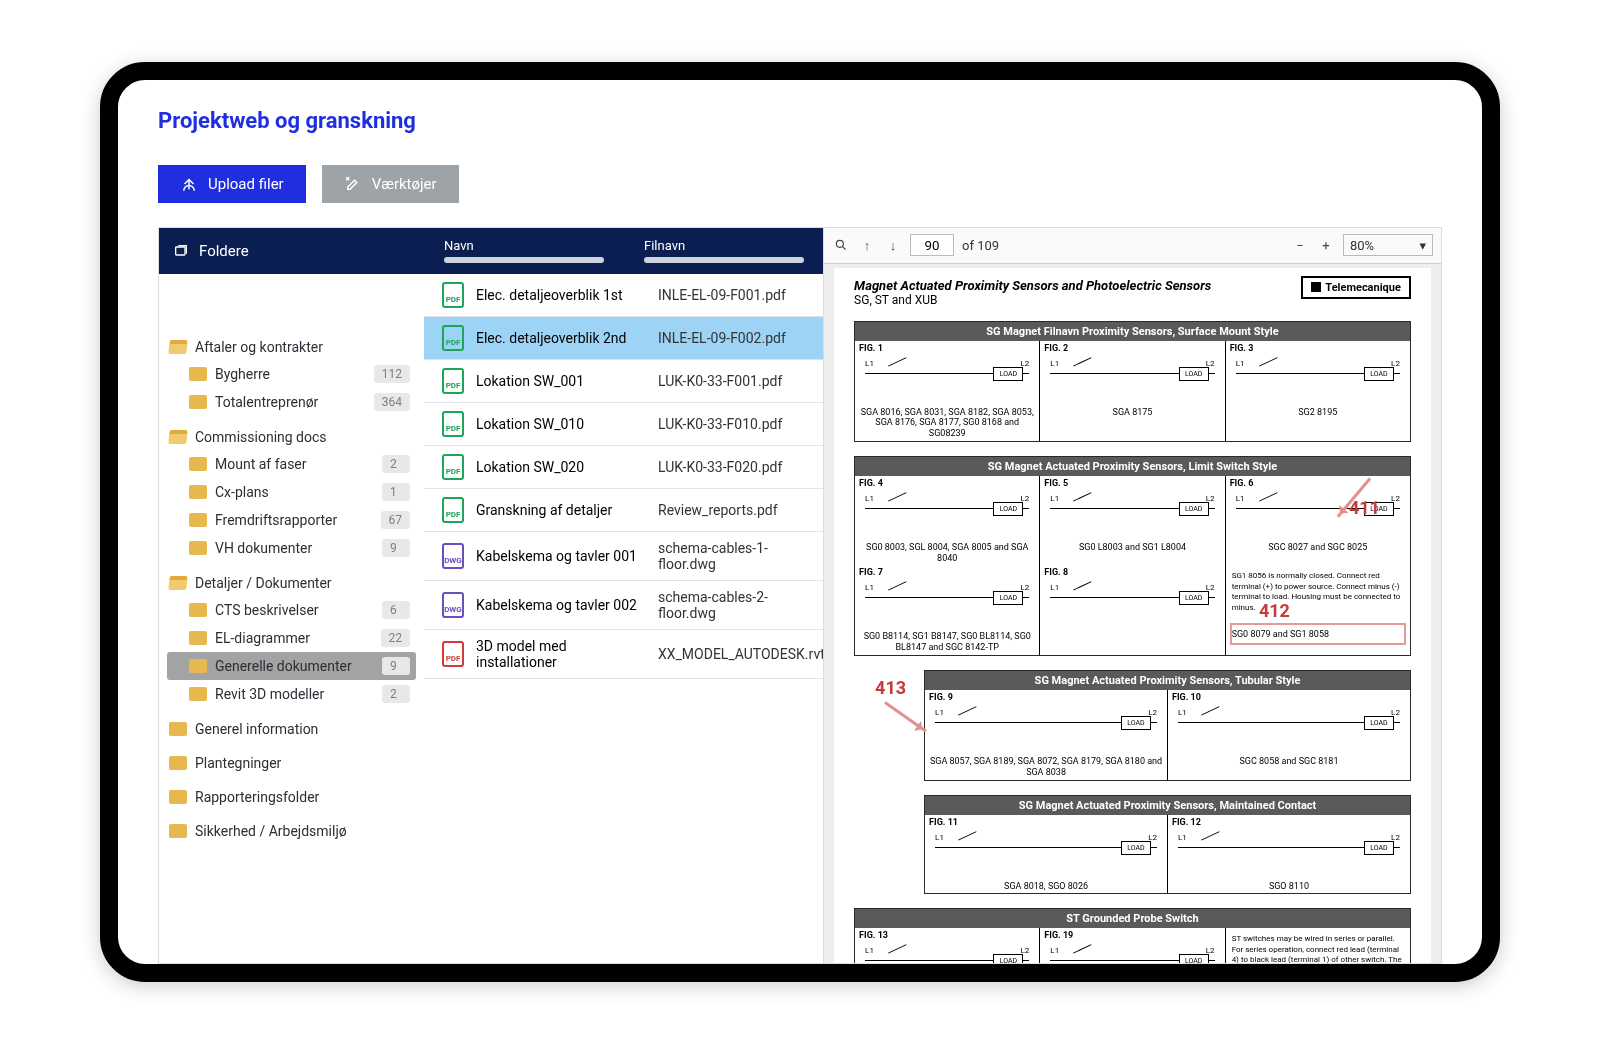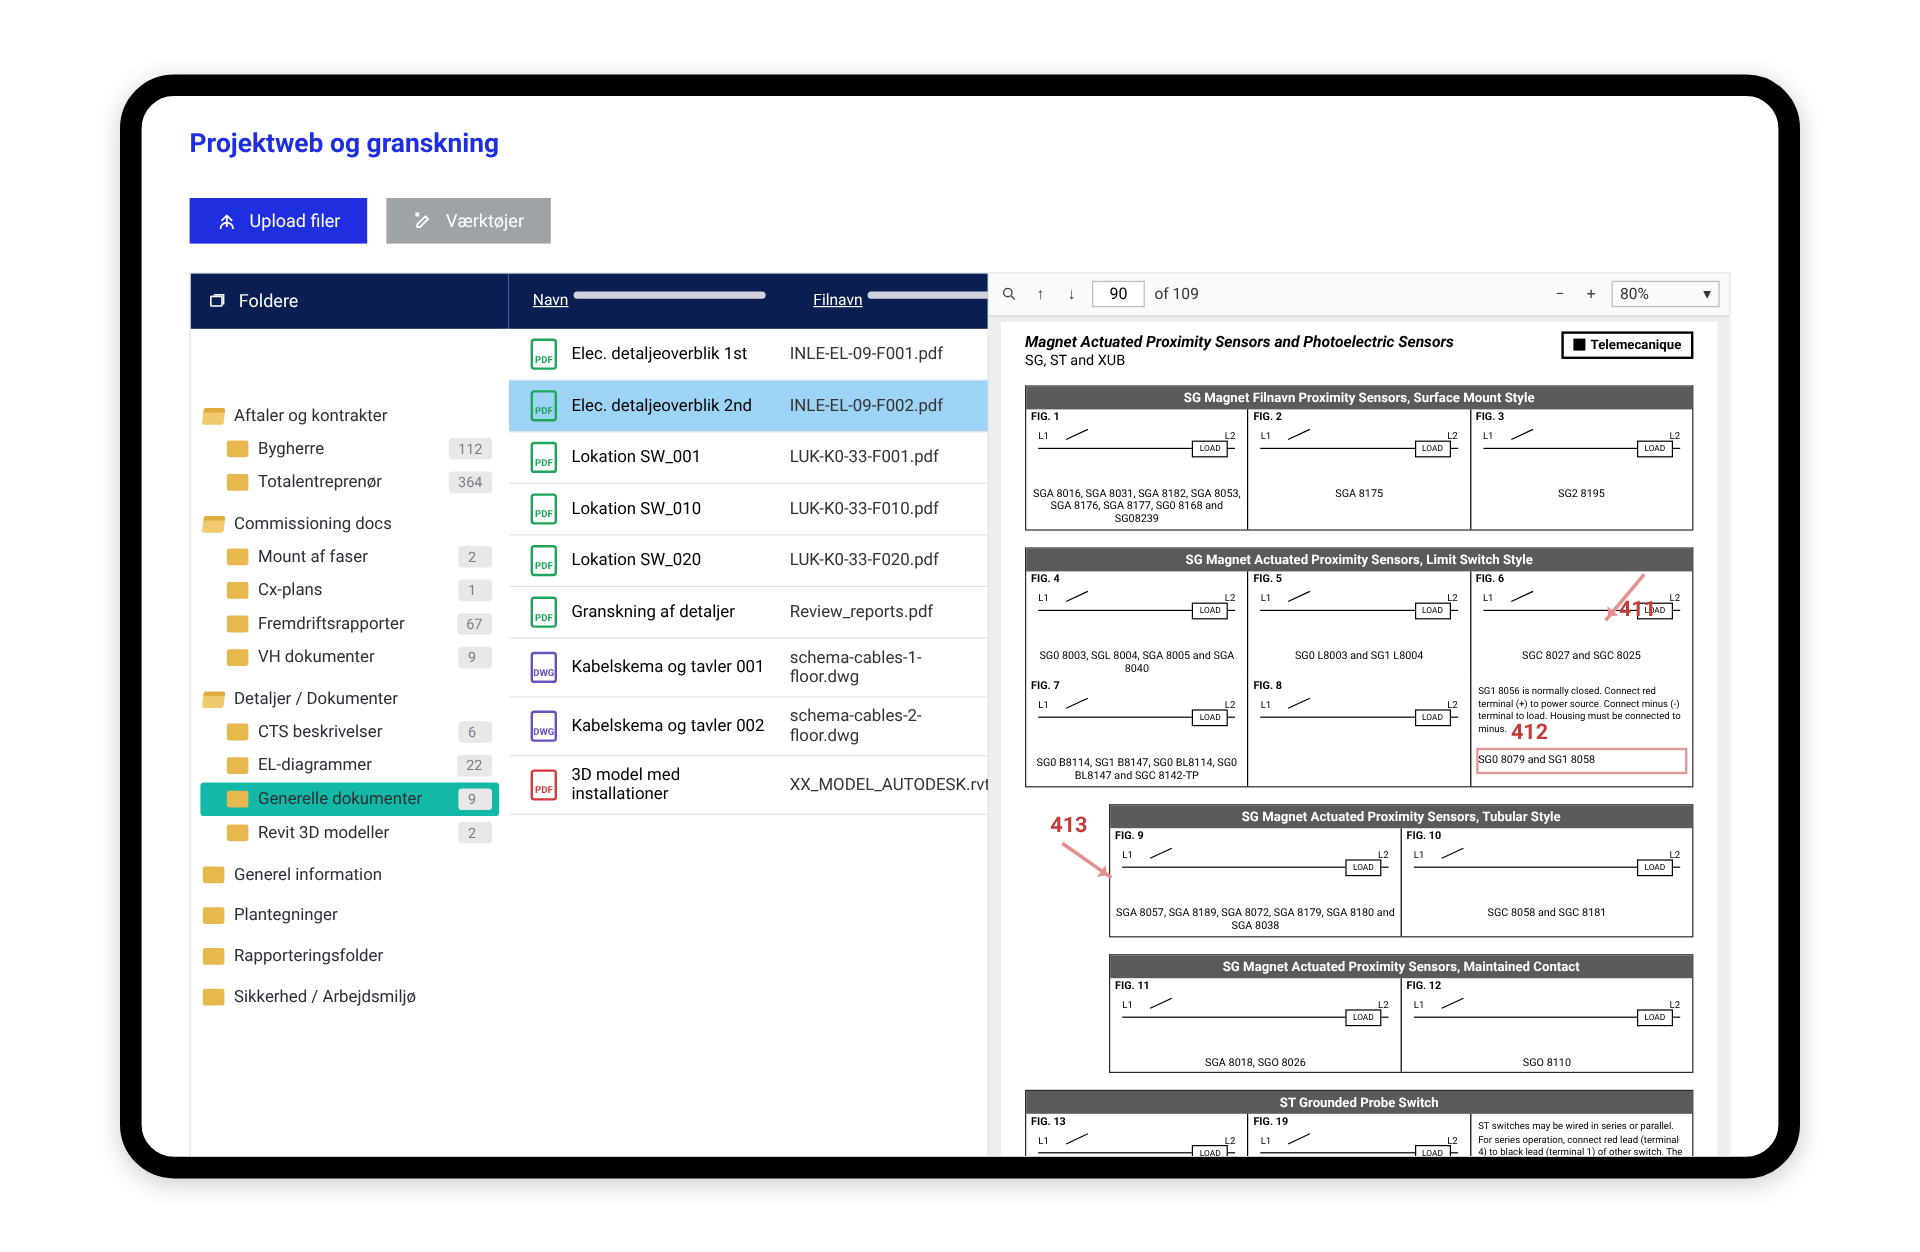--- a/index.html
+++ b/index.html
@@ -11,26 +11,26 @@
   .btn { display:flex; align-items:center; gap:10px; padding:10px 22px; font-size:15px; border:none; cursor:pointer; }
   .btn-primary { background:#1f2fe0; color:#fff; }
   .btn-secondary { background:#9ea3a7; color:#fff; }
   .workspace { flex:1; border:1px solid #dcdcdc; display:flex; min-height:0; }
   .panel-left { width:265px; background:#fff; display:flex; flex-direction:column;gap:48px; }
   .panel-mid { width:400px; background:#fff; border-right:1px solid #dcdcdc; display:flex; flex-direction:column; min-height:0;}
   .panel-right { flex:1; background:#f5f5f5; display:flex; flex-direction:column; min-height:0;}
   .panel-header-bar { background:#0b1e52; color:#fff; height:46px; display:flex; align-items:center; }
   .panel-left .panel-header-bar { padding:0 14px; gap:10px; font-size:15px;}
   .panel-mid .panel-header-bar { padding:0 20px; gap:40px; }
-  .hdr-col { display:flex; flex-direction:row; gap:4px; flex:1; font-size:13px;text-decoration:underline;}
+  .hdr-col { display:flex; flex-direction:column; gap:4px; flex:1; font-size:13px;}
   .hdr-underline { height:6px; background:#cfd3dc; border-radius:3px;}
   .hdr-col:first-child .hdr-underline{ width:160px;} .hdr-col:last-child .hdr-underline{ width:160px;}
   .tree { padding:12px 8px; overflow:auto; font-size:14px; color:#2b2f36;}
   .tree-item { display:flex; align-items:center; gap:8px; padding:5px 6px; border-radius:3px; cursor:pointer;}
-  .tree-item.active { background:#14b8a6;}
+  .tree-item.active { background:#a3a3a3;}
   .tree-item .count { margin-left:auto; background:#e8e8e8; color:#7a7f87; font-size:12px; padding:2px 8px; border-radius:3px; min-width:28px; text-align:left;}
   .lvl-0{ padding-left:2px;} .lvl-1{ padding-left:22px;}
   .folder-ico { width:18px; height:14px; border-radius:2px; position:relative; flex-shrink:0;}
   .folder-ico.closed { background:#e6b84e;}
   .folder-ico.open { background:#f1c96e; border-top:4px solid #e0ab3d; transform:skewX(-6deg);}
   .filelist { overflow:auto; flex:1;}
   .file-row { display:flex; align-items:center; gap:12px; padding:8px 18px; border-bottom:1px solid #e1e3e8; font-size:14px; cursor:pointer;}
   .file-row.selected { background:#9dd4f5;}
   .file-row .fname { flex:0 0 170px;} .file-row .falias{ flex:1; color:#333;}
   .doc-ico { width:22px; height:26px; border:2px solid; border-radius:3px; position:relative; font-size:8px; font-weight:700; display:flex; align-items:flex-end; justify-content:center; padding-bottom:2px; flex-shrink:0;}

